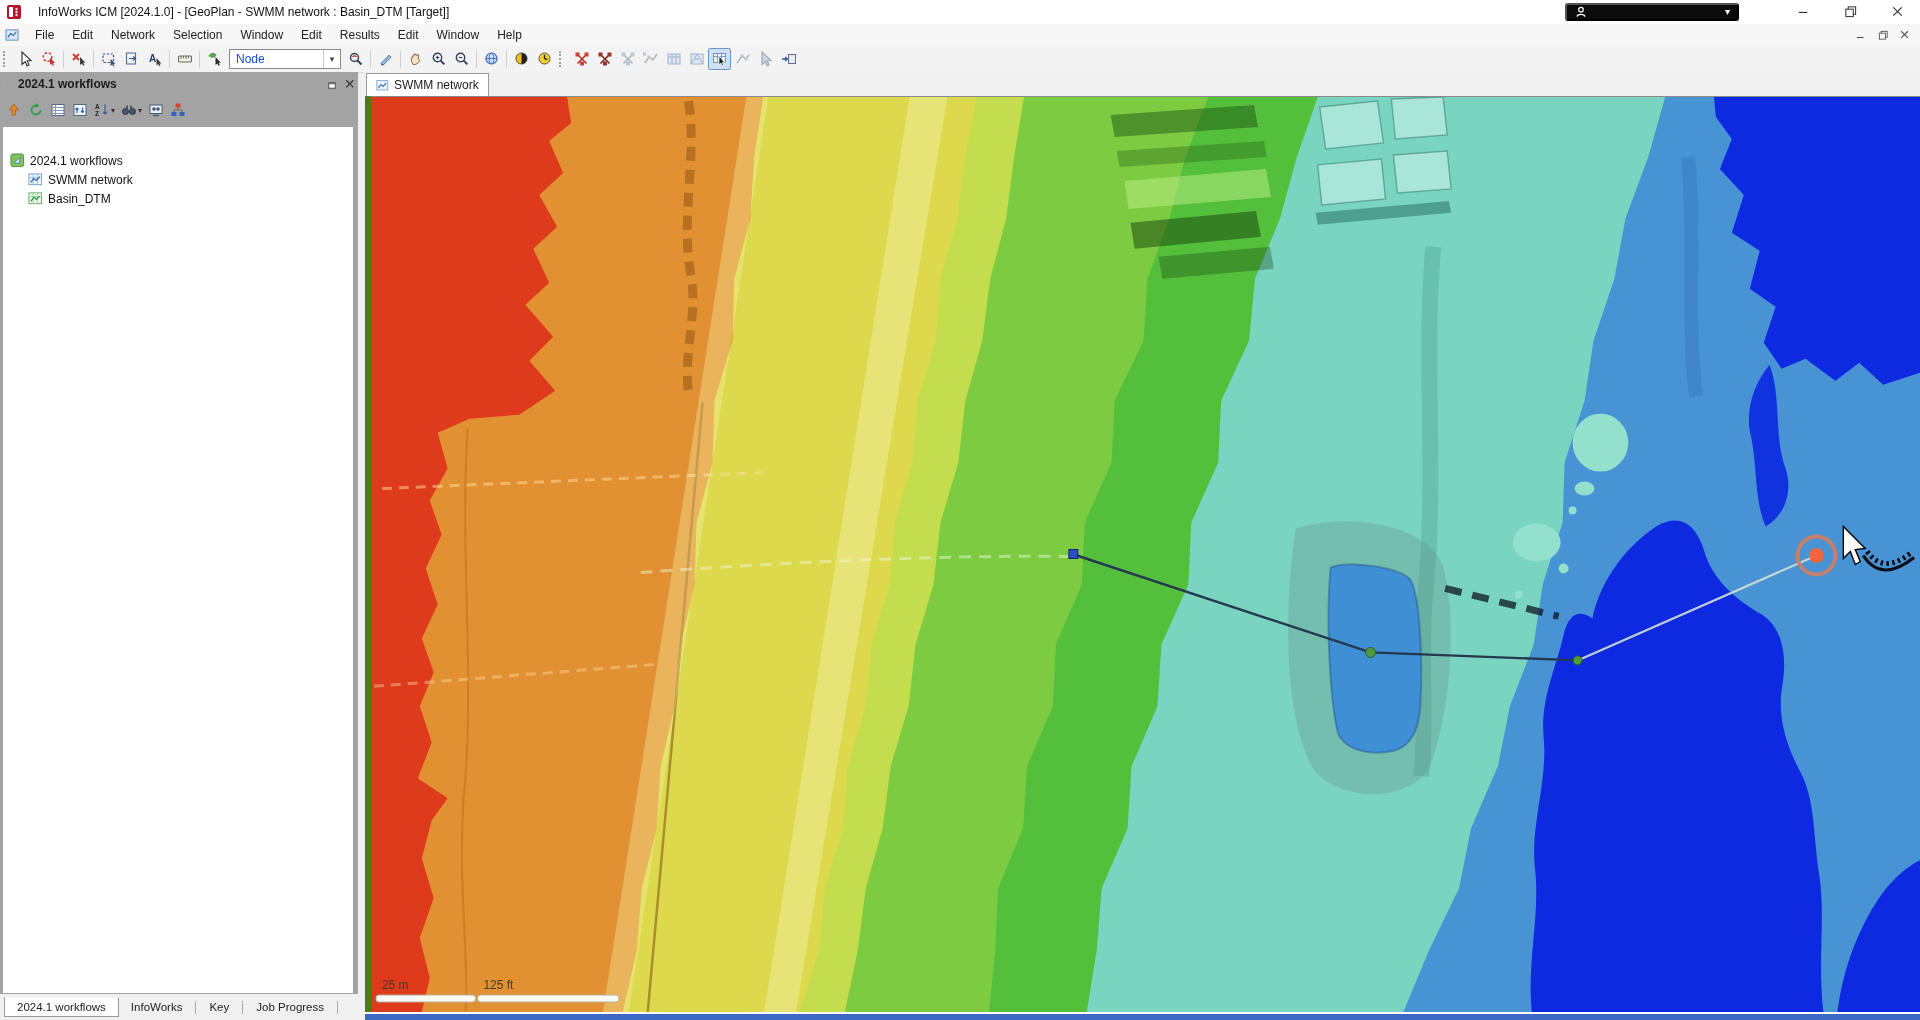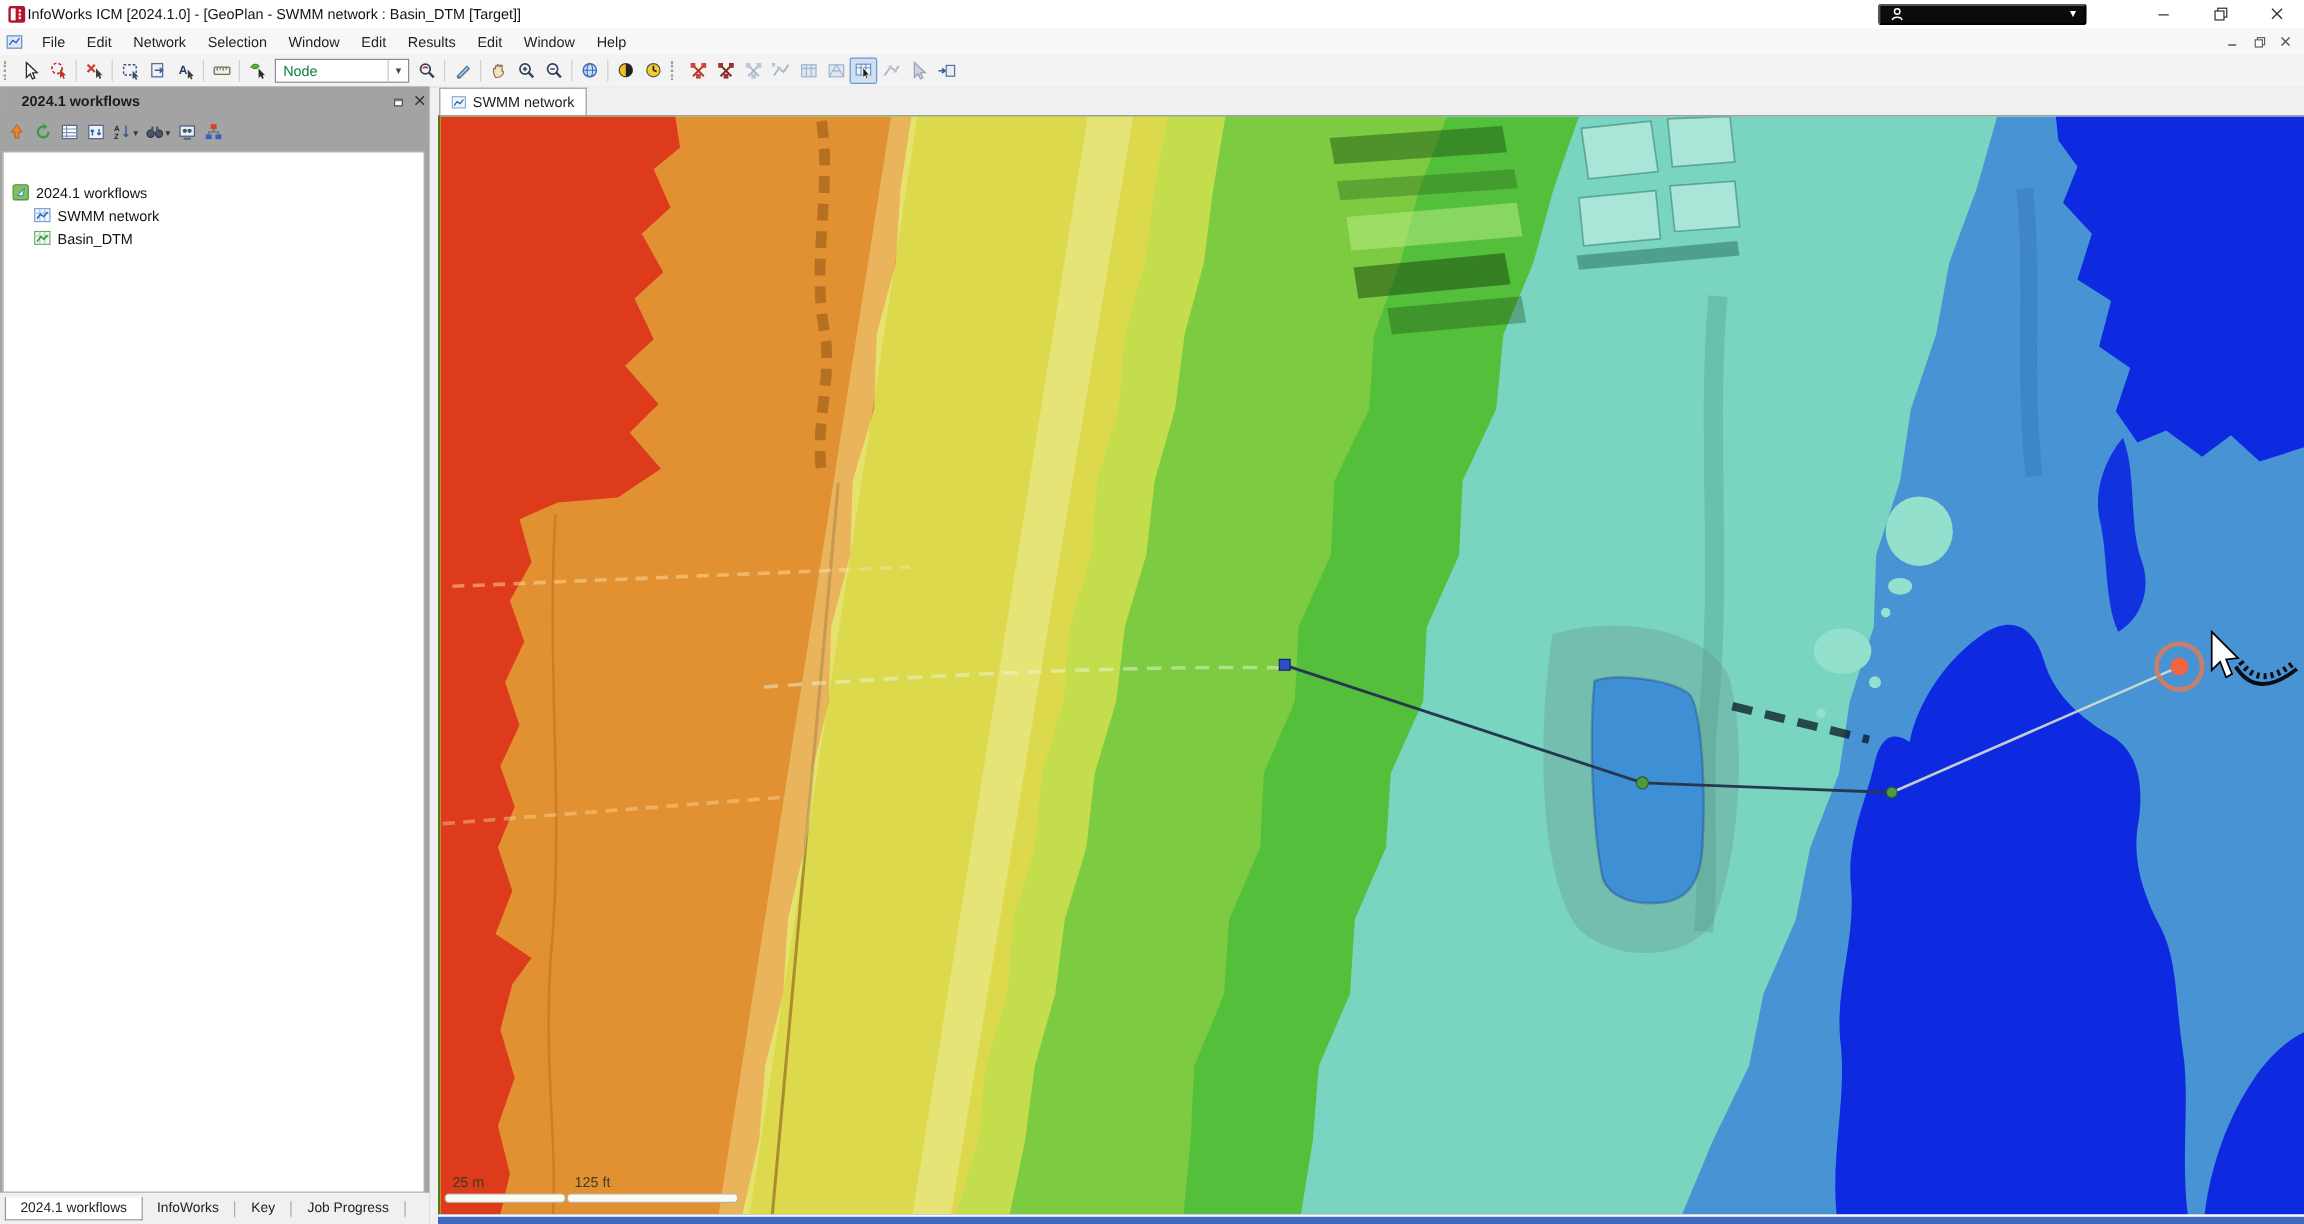--- a/index.html
+++ b/index.html
@@ -2,21 +2,21 @@
 <html><head>
 <meta charset="utf-8">
 <style>
   html,body{margin:0;padding:0;width:1920px;height:1020px;overflow:hidden;
     font-family:"Liberation Sans","DejaVu Sans",sans-serif;font-size:12px;color:#1c1c1c;
     background:#f0f0f0;-webkit-font-smoothing:antialiased;}
   
   #titlebar{position:absolute;top:0;left:0;width:1920px;height:24px;background:#ffffff;
     display:flex;align-items:center;border-bottom:1px solid #e8e8e8;}
   #titlebar .appicon{margin-left:6px;width:16px;height:16px;flex:0 0 auto;}
-  #titlebar .title{margin-left:1px;font-size:12px;color:#111;white-space:nowrap;}
+  #titlebar .title{margin-left:16px;font-size:12px;color:#111;white-space:nowrap;}
   #userpill{position:absolute;top:3px;left:1565px;width:174px;height:18px;background:#0b0b0b;
     border-radius:3px;display:flex;align-items:center;justify-content:space-between;padding:0 7px;box-sizing:border-box;}
   #userpill .caret{color:#fff;font-size:10px;line-height:1;}
   .wbtn{position:absolute;top:0;width:34px;height:23px;display:flex;align-items:center;justify-content:center;background:transparent;border:none;padding:0;}
   
   #menubar{position:absolute;top:24px;left:0;width:1920px;height:22px;background:#f7f7f7;
     display:flex;align-items:center;border-bottom:1px solid #e3e3e3;}
   #menubar .childicon{margin:0 6px 0 5px;width:15px;height:14px;}
   .menuitem{padding:2px 9px;font-size:12px;color:#222;background:transparent;border:none;font-family:inherit;}
   #childctrls{position:absolute;right:4px;top:24px;height:22px;display:flex;align-items:center;}
@@ -25,21 +25,21 @@
   #toolbar{position:absolute;top:46px;left:0;width:1920px;height:26px;background:#f3f3f3;
     border-bottom:1px solid #dcdcdc;display:flex;align-items:center;}
   .grip{width:5px;height:16px;border-left:2px dotted #9f9f9f;margin:0 4px 0 3px;}
   .tsep{width:1px;height:18px;background:#cfcfcf;margin:0 3px;}
   .tbtn{width:23px;height:22px;display:flex;align-items:center;justify-content:center;background:transparent;
     border:1px solid transparent;padding:0;border-radius:2px;}
   .tbtn.active{background:#cfe0f4;border-color:#6a96c8;}
   .tbtn svg{width:16px;height:16px;}
   #objcombo{width:112px;height:20px;background:#fff;border:1px solid #8a8a8a;display:flex;align-items:center;
     margin:0 3px;padding:0;font-family:inherit;}
-  #objcombo .val{flex:1;text-align:left;padding-left:6px;font-size:12px;color:#15803d;}
+  #objcombo .val{flex:1;text-align:left;padding-left:6px;font-size:12px;color:#1d4ed8;}
   #objcombo .cbox{width:16px;height:100%;border-left:1px solid #c8c8c8;display:flex;align-items:center;justify-content:center;font-size:9px;color:#444;}
   
   #panel{position:absolute;top:72px;left:0;width:358px;height:948px;background:#a3a3a3;}
   #panelheader{position:absolute;top:0;left:0;right:0;height:24px;display:flex;align-items:center;}
   #panelheader .hgrip{width:4px;height:15px;border-left:2px dotted #a8a8a8;margin-left:4px;}
   #panelheader .ptitle{font-weight:bold;font-size:12px;margin-left:8px;flex:1;}
   .phbtn{width:17px;height:16px;display:flex;align-items:center;justify-content:center;background:transparent;border:none;padding:0;color:#333;}
   #paneltools{position:absolute;top:24px;left:0;right:0;height:28px;display:flex;align-items:center;padding-left:3px;}
   .pbtn{height:22px;display:flex;align-items:center;justify-content:center;background:transparent;border:1px solid transparent;padding:0 2px;border-radius:2px;}
   .pbtn svg{width:16px;height:16px;}
@@ -53,21 +53,21 @@
   #paneltabs{position:absolute;left:0;right:0;bottom:0;height:26px;background:#f0f0f0;display:flex;align-items:center;padding-left:4px;}
   .ptab{height:20px;display:flex;align-items:center;padding:0 12px;font-size:11.5px;color:#222;background:transparent;border:none;font-family:inherit;}
   .ptab.active{background:#fff;border:1px solid #9a9a9a;border-top:1px solid #f5f5f5;}
   .ptabsep{width:1px;height:13px;background:#a9a9a9;margin:0 1px;}
   
   #mapwin{position:absolute;top:72px;left:364px;width:1556px;height:948px;background:#f0f0f0;}
   #maptabs{position:absolute;top:0;left:0;right:0;height:24px;display:flex;align-items:flex-end;}
   #maptab{height:22px;margin-left:2px;background:#fff;border:1px solid #9a9a9a;border-bottom:none;
     display:flex;align-items:center;padding:0 9px;font-size:12px;}
   #maptab svg{width:13px;height:13px;margin-right:5px;}
-  #mapcanvas{position:absolute;top:24px;left:1px;right:0;bottom:8px;border-left:2px solid #4d7c0f;border-top:1px solid #8a8a8a;}
+  #mapcanvas{position:absolute;top:24px;left:1px;right:0;bottom:8px;border-left:7px solid #4d7c0f;border-top:1px solid #8a8a8a;}
   #mapcanvas svg{width:100%;height:100%;display:block;}
   #mapstrip{position:absolute;left:1px;right:0;bottom:0;height:8px;background:#3d68c4;border-top:2px solid #fafafa;box-sizing:border-box;}
   text{font-family:"Liberation Sans","DejaVu Sans",sans-serif;}
 </style>
 </head>
 <body>
 
 <div id="titlebar">
   <svg class="appicon" viewBox="0 0 16 16">
     <rect x="1" y="1" width="14" height="14" rx="2" fill="#b5122e"></rect>

